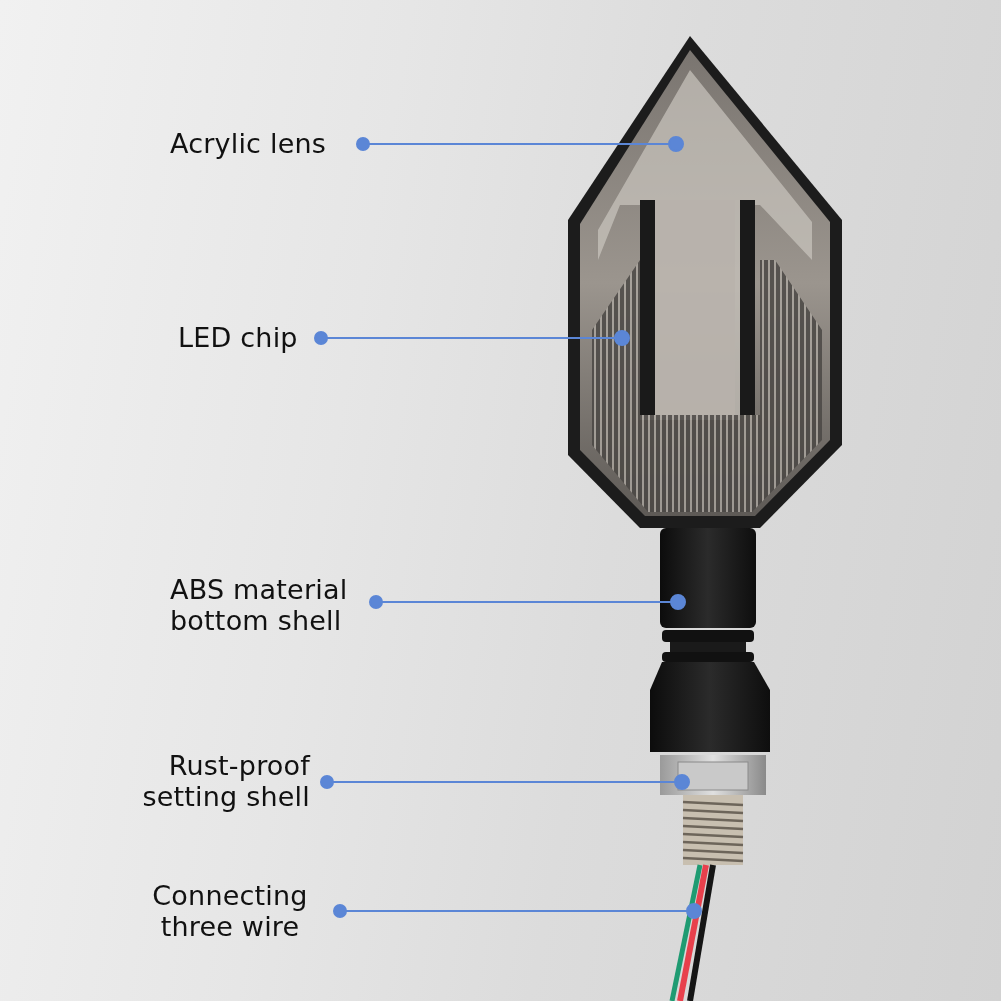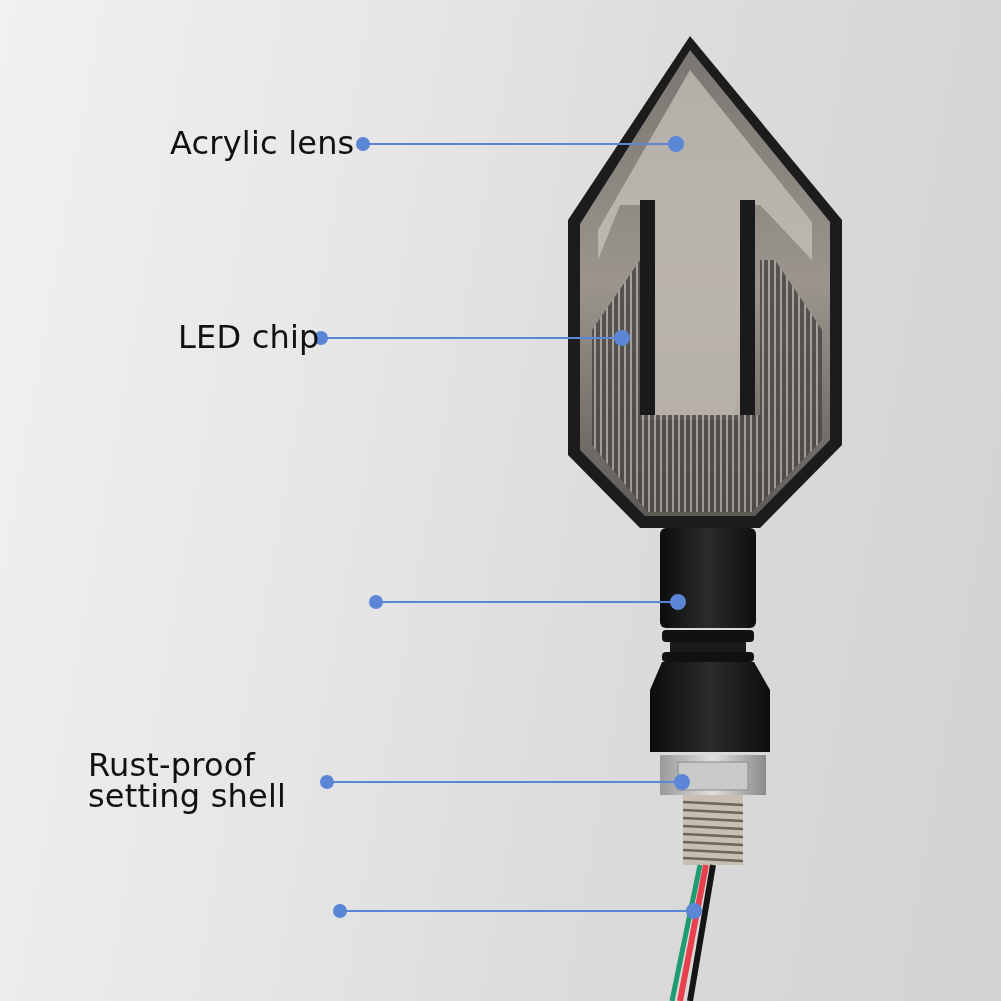--- a/index.html
+++ b/index.html
@@ -1,20 +1,20 @@
 <!DOCTYPE html>
 <html><head>
 <meta charset="utf-8">
 <style>
   html,body{margin:0;padding:0;}
   body{width:1001px;height:1001px;overflow:hidden;position:relative;
     background:linear-gradient(100deg,#f1f1f1 0%,#e6e6e6 35%,#dcdcdc 60%,#d2d2d2 100%);
     font-family:"DejaVu Sans","Liberation Sans",sans-serif;}
   .stage{position:absolute;left:0;top:0;width:1001px;height:1001px;}
-  .label{position:absolute;color:#111;font-size:32px;line-height:31px;letter-spacing:0.2px;}
+  .label{position:absolute;color:#111;font-size:27px;line-height:31px;letter-spacing:0.2px;}
   .label span{display:block;}
   .lines{position:absolute;left:0;top:0;}
   .product{position:absolute;left:0;top:0;}
 </style>
 </head>
 <body>
 
 <div class="stage">
 
   <svg class="product" width="1001" height="1001" viewBox="0 0 1001 1001">
@@ -99,17 +99,25 @@
       <circle cx="694" cy="911" r="7"></circle>
     </g>
   </svg>
 
   <div class="label" style="left:170px;top:128px;">
     <span>Acrylic lens</span>
   </div>
   <div class="label" style="left:178px;top:322px;text-align:center;">
     <span>LED chip</span>
   </div>
-  <div class="label" style="left:88px;top:750px;width:222px;text-align:left;">
+  <div class="label" style="left:170px;top:574px;">
+    <span>ABS material</span>
+    <span>bottom shell</span>
+  </div>
+  <div class="label" style="left:88px;top:750px;width:222px;text-align:right;">
     <span>Rust-proof</span>
     <span>setting shell</span>
+  </div>
+  <div class="label" style="left:140px;top:880px;width:180px;text-align:center;">
+    <span>Connecting</span>
+    <span>three wire</span>
   </div>
 </div>
 
 </body></html>

